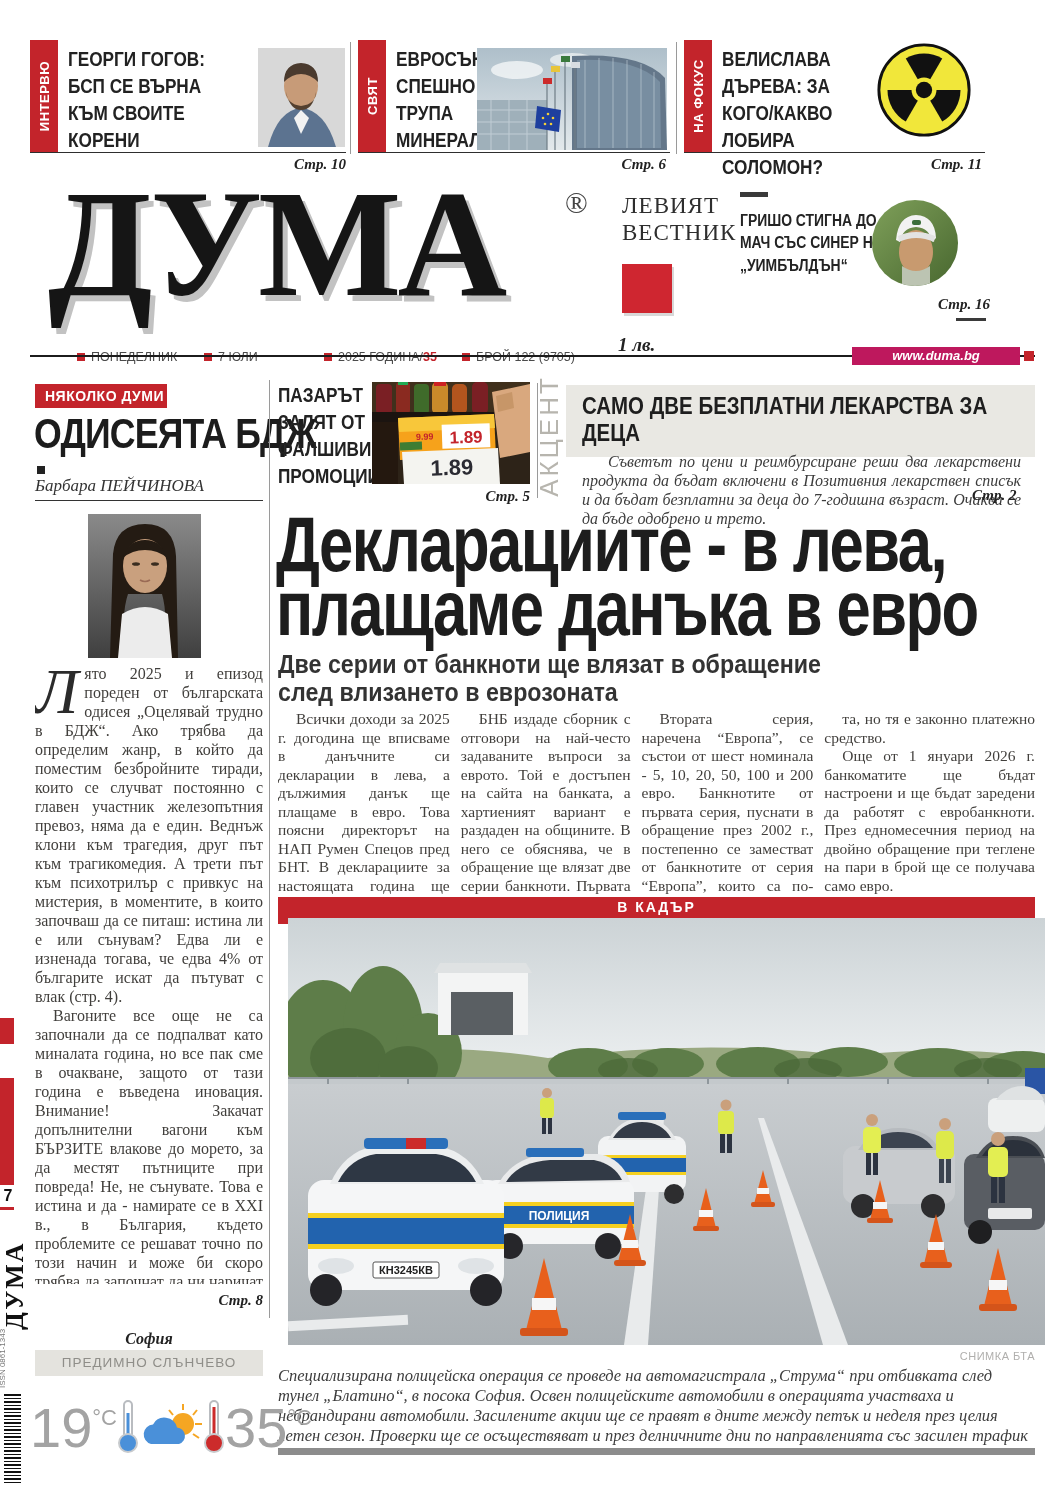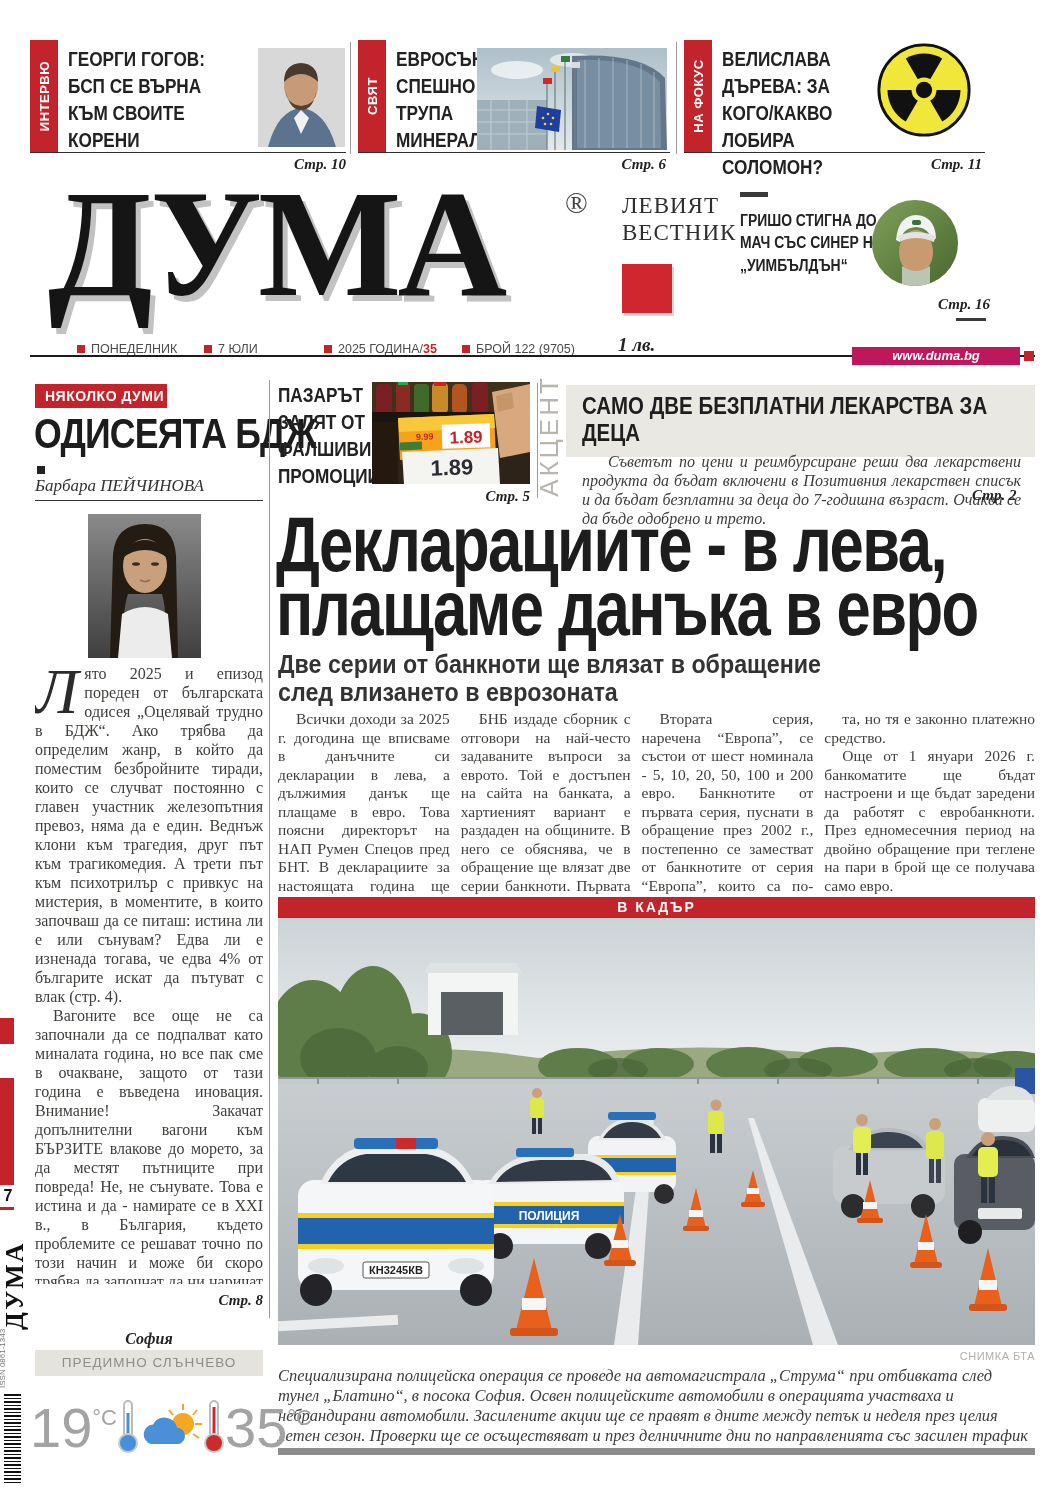--- a/index.html
+++ b/index.html
@@ -36,21 +36,21 @@
   .red-square { position:absolute; left:622px; top:264px; width:50px; height:49px; background:#cf2630; box-shadow:2px 3px 0 #d8d8d8; }
   .sport-dash { position:absolute; left:740px; top:192px; width:28px; height:5px; background:#3a3a3a; }
   .sport-title { position:absolute; left:740px; top:210px; width:150px; font-size:16px; line-height:1.4; color:#232323; }
   .sport-title .condense { width:116%; transform:scaleX(0.87); }
   .sport-photo { position:absolute; left:872px; top:200px; width:86px; height:86px; border-radius:50%; overflow:hidden; }
   .sport-page { position:absolute; left:938px; top:296px; }
   .sport-underline { position:absolute; left:956px; top:318px; width:30px; height:3px; background:#3a3a3a; }
 
   
   .dateline { position:absolute; top:338px; left:0; width:1058px; height:30px; font-size:12.5px; color:#4b4b4b; }
-  .dl-item { position:absolute; top:4px; white-space:nowrap;padding-left:42px; }
+  .dl-item { position:absolute; top:12px; white-space:nowrap;padding-left:42px; }
   .dl-item i.mark { display:inline-block; width:8px; height:8px; background:#c3242b; margin-right:6px; }
   .dl-red { color:#c3242b; font-weight:700; }
   .price { position:absolute; left:618px; top:-4px; font-family:"Liberation Serif", serif; font-style:italic; font-weight:700; font-size:19px; color:#222; }
   .dl-rule { position:absolute; top:355px; left:30px; width:1005px; height:2px; background:#1c1c1c; }
   .site-bar { position:absolute; left:852px; top:347px; width:168px; height:18px; background:#be185d; color:#fff; text-align:center; font-style:italic; font-weight:700; font-size:13px; line-height:18px; }
   .site-sq { position:absolute; left:1024px; top:351px; width:10px; height:10px; background:#c3242b; }
 
   
   .kicker { position:absolute; left:35px; top:384px; width:132px; height:24px; background:#c3242b; color:#fff; font-weight:700; font-size:14px; line-height:24px; padding-left:10px; letter-spacing:.5px; }
   .op-title { position:absolute; left:34px; top:410px; font-size:42px; letter-spacing:-1px; color:#1c1c1c; }
@@ -88,21 +88,21 @@
   .subhead { position:absolute; left:278px; top:650px; font-size:25px; line-height:28px; color:#333; font-weight:700; }
   .subhead .condense { width:108%; transform:scaleX(0.93); }
   .body-cols { position:absolute; left:278px; top:710px; width:757px; height:186px; display:flex; gap:11px; font-family:"Liberation Serif", serif; font-size:15.5px; line-height:18.5px; color:#413f3c; overflow:hidden; }
   .body-cols .bc { overflow:hidden; }
   .bc0 { width:172px; } .bc1 { width:170px; } .bc2 { width:172px; } .bc3 { width:211px; }
   .body-cols p { text-align:justify; text-indent:18px; }
   .main-page { text-align:right; text-indent:0 !important; }
 
   
   .kadar-bar { position:absolute; left:278px; top:897px; width:757px; height:27px; background:#c3242b; color:#fff; font-weight:700; font-size:14px; letter-spacing:2px; text-align:center; line-height:21px; }
-  .big-photo { position:absolute; left:278px; top:918px; width:757px; height:427px; overflow:hidden; background:#fef9c3; }
+  .big-photo { position:absolute; left:288px; top:918px; width:757px; height:427px; overflow:hidden; background:#fef9c3; }
   .credit { position:absolute; left:278px; top:1350px; width:757px; text-align:right; font-size:11px; color:#b0afad; letter-spacing:.5px; }
   .caption { position:absolute; left:278px; top:1366px; width:757px; font-family:"Liberation Serif", serif; font-style:italic; font-size:16.5px; line-height:20px; color:#3c3c3c; }
   .bottom-rule { position:absolute; left:278px; top:1448px; width:757px; height:7px; background:#8c8c8c; }
 
   
   .w-city { position:absolute; left:35px; top:1330px; width:228px; text-align:center; font-family:"Liberation Serif", serif; font-style:italic; font-weight:700; font-size:16px; color:#222; }
   .w-cond { position:absolute; left:35px; top:1350px; width:228px; height:26px; background:#e4e3de; color:#8f8e89; font-size:13.5px; letter-spacing:1px; text-align:center; line-height:26px; }
   .w-row { position:absolute; left:30px; top:1385px; width:238px; height:85px; display:flex; align-items:center; justify-content:space-between; }
   .w-temp { font-size:56px; color:#a3a3a3; line-height:1; }
   .w-unit { font-size:22px; vertical-align:22px; color:#a3a3a3; }

